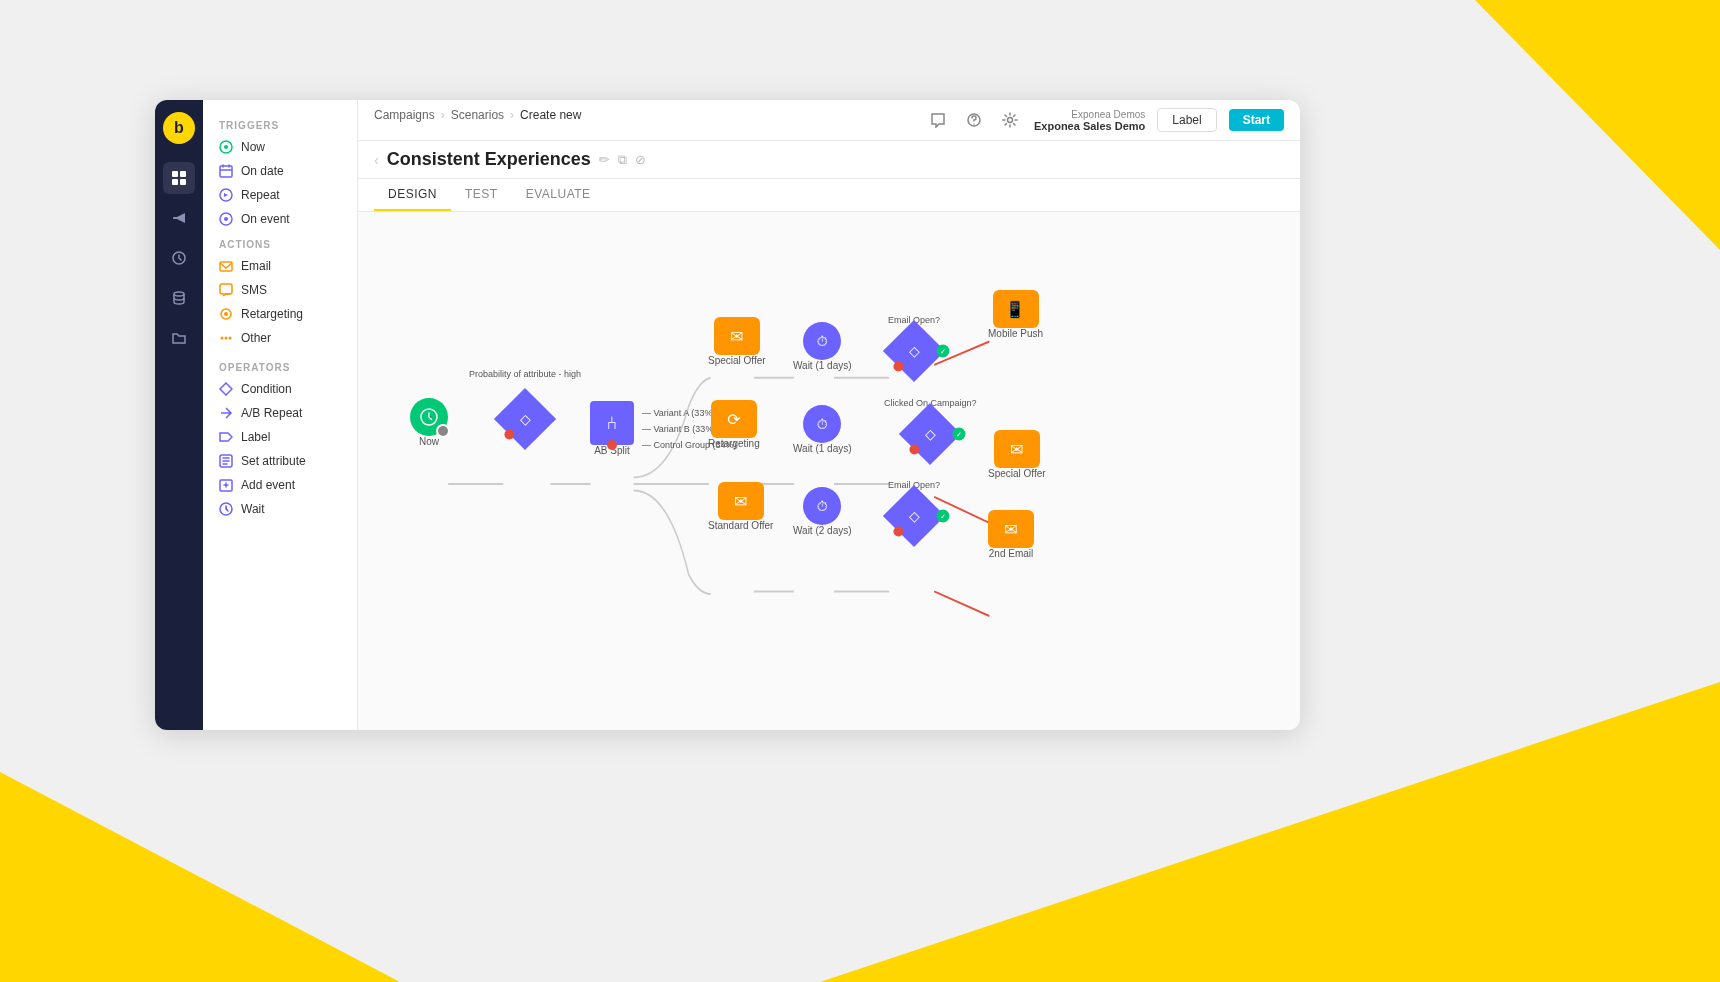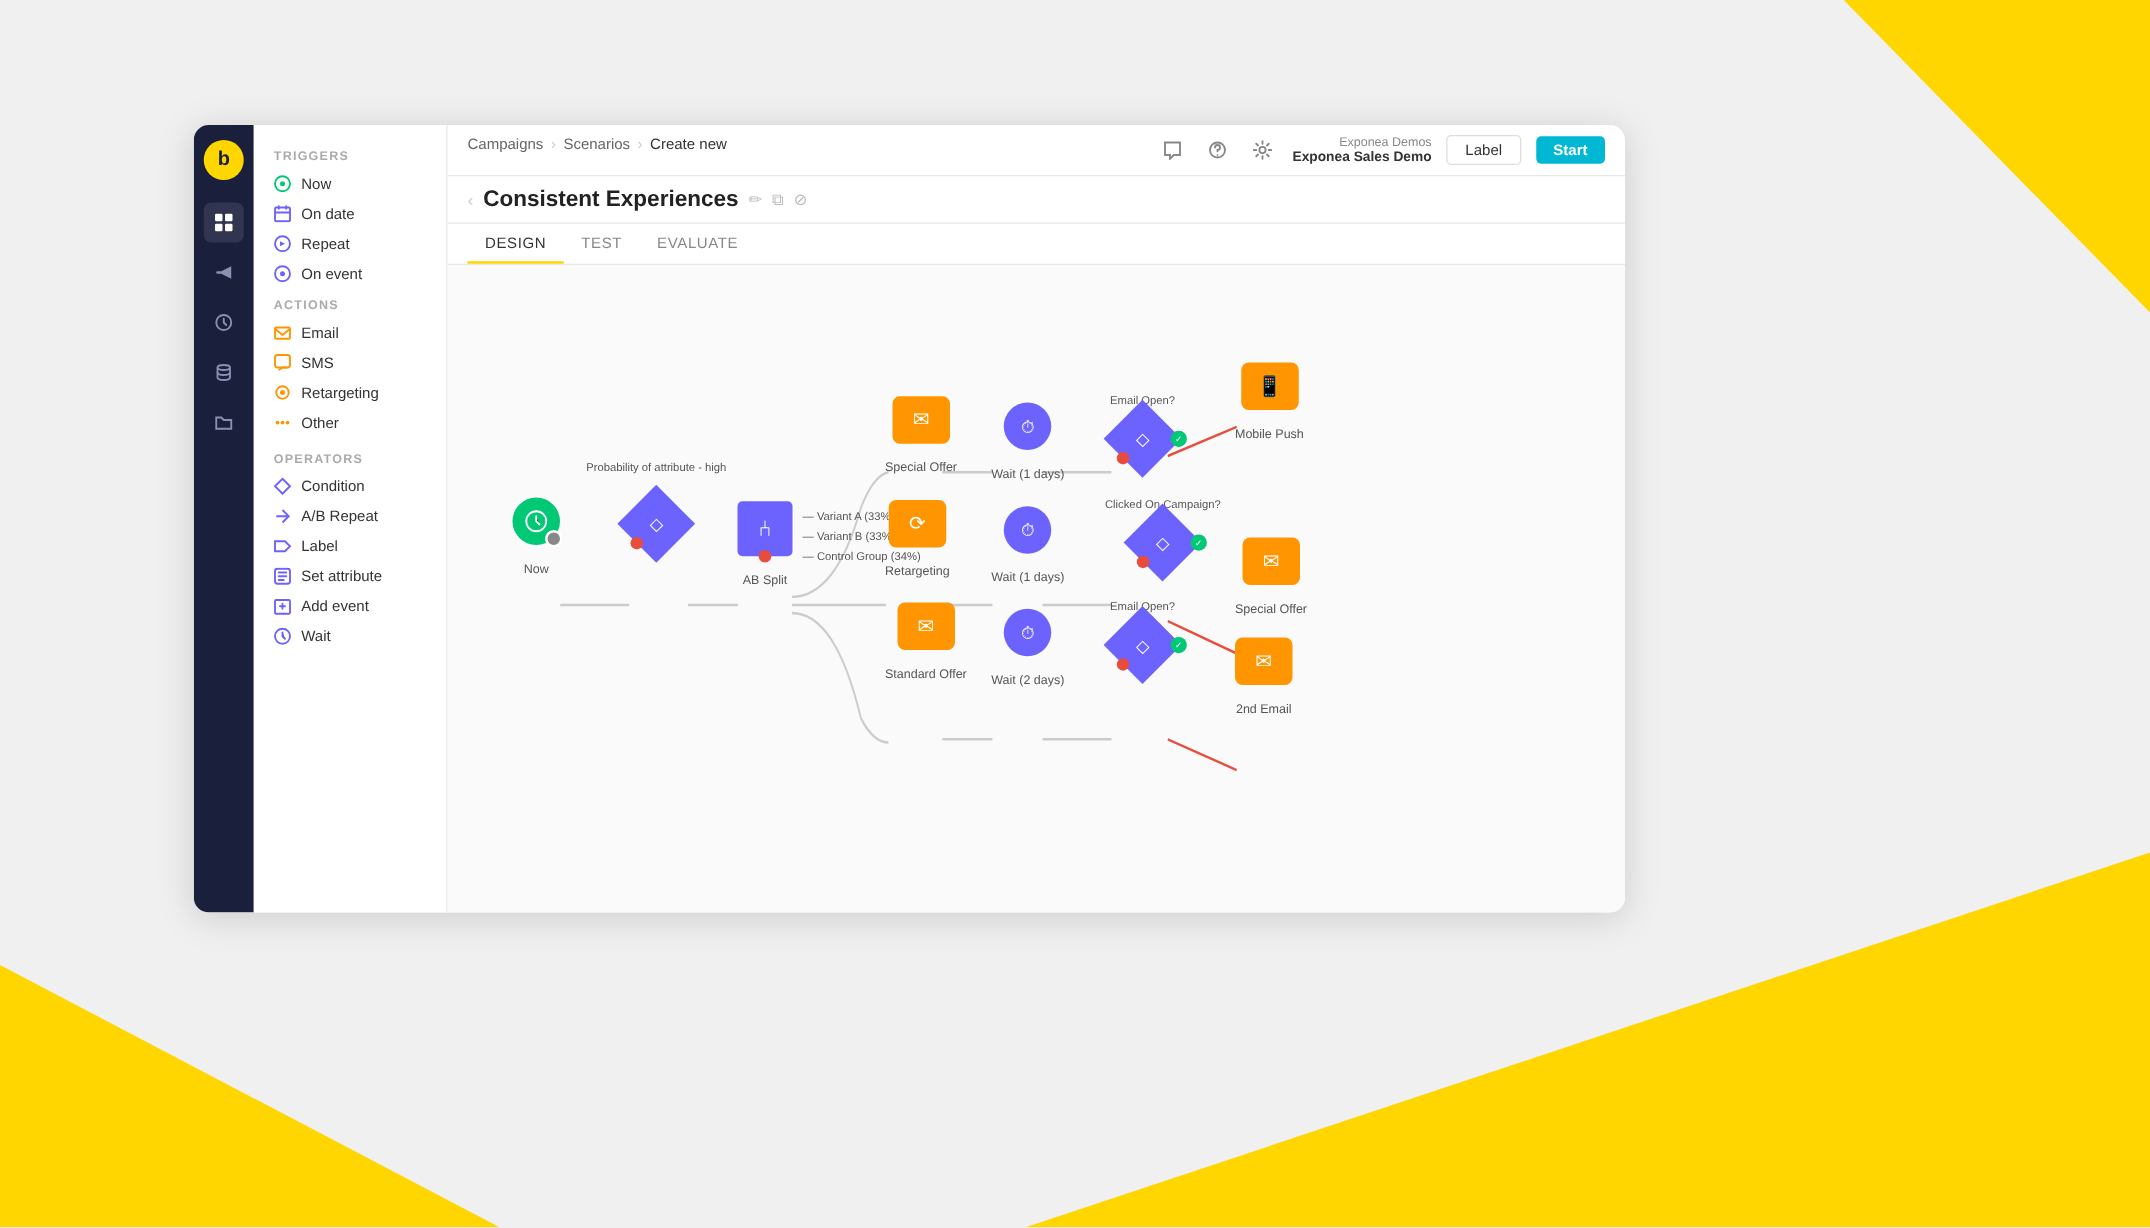--- a/index.html
+++ b/index.html
@@ -230,21 +230,21 @@
     .node {
       position: absolute;
       display: flex;
       flex-direction: column;
       align-items: center;
     }
     .node-label {
       font-size: 10px;
       color: #555;
       text-align: center;
-      margin-top: 14px;
+      margin-top: 0;
       white-space: nowrap;
     }
 
     
     .node-circle-green {
       width: 38px; height: 38px;
       border-radius: 50%;
       background: #00c875;
       display: flex; align-items: center; justify-content: center;
       color: #fff; font-size: 16px;

